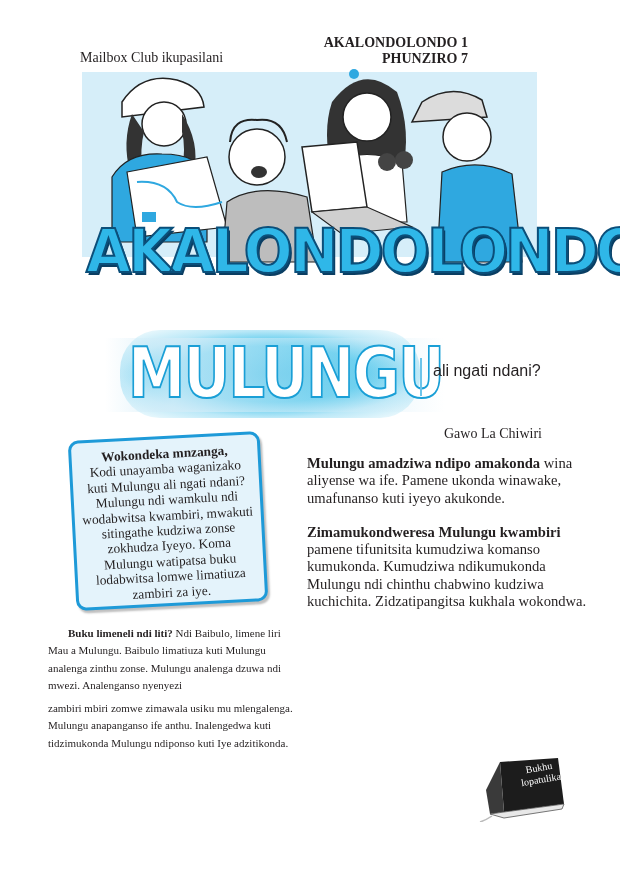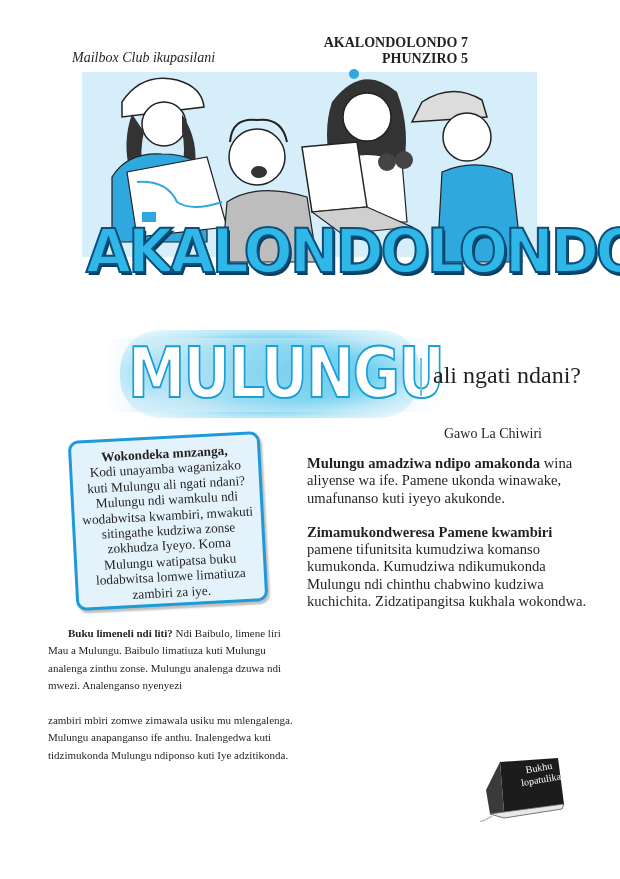--- a/index.html
+++ b/index.html
@@ -1,19 +1,19 @@
 <!DOCTYPE html>
 <html><head>
   <meta charset="utf-8">
   <style>
     * { box-sizing: border-box; margin: 0; padding: 0; }
     html, body { width: 620px; height: 879px; background: #ffffff; overflow: hidden; }
     body { position: relative; font-family: "Liberation Serif", "DejaVu Serif", serif; color: #231f20; }
 
-    .hdr-left { position: absolute; left: 72px; top: 50px; font-size: 14px; font-style: italic; }
+    .hdr-left { position: absolute; left: 80px; top: 50px; font-size: 14px; }
     .hdr-right { position: absolute; right: 152px; top: 35px; font-size: 14px; font-weight: bold; text-align: right; line-height: 16px; }
     .hdr-right div { white-space: nowrap; }
 
     
     .banner { position: absolute; left: 82px; top: 72px; width: 455px; height: 185px; background: #d6eef9; }
     .kids { position: absolute; left: 82px; top: 62px; width: 456px; height: 220px; }
     .banner-title {
       position: absolute; left: 86px; top: 220px; width: 470px; text-align: center;
       font-family: "DejaVu Sans", "Liberation Sans", sans-serif; font-weight: bold; font-size: 58px;
       letter-spacing: -3px; color: #2fb7e8; line-height: 62px;
@@ -29,21 +29,21 @@
       border-radius: 40px;
     }
     .glow-streak { position: absolute; left: 105px; top: 338px; width: 340px; height: 74px;
       background: linear-gradient(90deg, rgba(220,240,250,0.0), rgba(210,236,248,0.8) 20%, rgba(210,236,248,0.2) 90%, rgba(255,255,255,0)); }
     .mulungu {
       position: absolute; left: 128px; top: 333px; font-family: "DejaVu Sans", "Liberation Sans", sans-serif;
       font-weight: bold; font-size: 70px; line-height: 80px; color: #ffffff; letter-spacing: -2px;
       -webkit-text-stroke: 2px #1a9fd6; transform: scaleX(0.82); transform-origin: left center;
     }
     .title-bar { position: absolute; left: 420px; top: 358px; width: 2px; height: 38px; background: #6cc4ea; }
-    .subtitle { position: absolute; left: 433px; top: 362px; font-family: Liberation Serif, serif; font-size: 24px; color: #231f20; }
+    .subtitle { position: absolute; left: 433px; top: 362px; font-family: Liberation Sans, sans-serif; font-size: 16px; color: #231f20; }
     .section { position: absolute; left: 444px; top: 426px; font-size: 14px; font-weight: normal; }
 
     
     .callout {
       position: absolute; left: 72px; top: 436px; width: 192px; height: 170px;
       background: #e4f3fb; border: 3px solid #1e9ad8; border-radius: 10px;
       box-shadow: 2px 3px 2px rgba(0,0,0,0.25);
       transform: rotate(-3deg);
       text-align: center; font-size: 13.3px; line-height: 15.4px; padding: 7px 6px 0 6px;
     }
@@ -59,22 +59,22 @@
 
     
     .bible { position: absolute; left: 478px; top: 752px; width: 90px; height: 70px; }
     .bible-label { position: absolute; left: 520px; top: 762px; font-size: 10px; line-height: 12px; color: #ffffff; text-align: center; transform: rotate(-10deg); }
   </style>
 </head>
 <body>
 
 <div class="hdr-left">Mailbox Club ikupasilani</div>
 <div class="hdr-right">
-  <div>AKALONDOLONDO 7</div>
-  <div>PHUNZIRO 5</div>
+  <div>AKALONDOLONDO 1</div>
+  <div>PHUNZIRO 7</div>
 </div>
 
 <div class="banner"></div>
 <svg class="kids" viewBox="0 0 456 220">
 
   <path d="M40 40 Q60 10 95 18 Q120 25 122 45 L40 55 Z" fill="#ffffff" stroke="#222" stroke-width="1.5"></path>
   <circle cx="82" cy="62" r="22" fill="#fff" stroke="#222" stroke-width="1.5"></circle>
   <path d="M50 52 Q40 80 48 110 L60 110 Q58 85 62 70 Z" fill="#333"></path>
   <path d="M100 52 Q118 80 112 110 L100 110 Q104 85 100 70 Z" fill="#333"></path>
   <path d="M30 115 Q45 90 80 92 Q118 92 125 115 L125 180 L30 180 Z" fill="#2fa8e0" stroke="#222" stroke-width="1.2"></path>
@@ -112,26 +112,26 @@
 <div class="subtitle">ali ngati ndani?</div>
 <div class="section">Gawo La Chiwiri</div>
 
 <div class="callout">
   <div class="greet">Wokondeka mnzanga,</div>
   <div>Kodi unayamba waganizako kuti Mulungu ali ngati ndani? Mulungu ndi wamkulu ndi wodabwitsa kwambiri, mwakuti sitingathe kudziwa zonse zokhudza Iyeyo. Koma Mulungu watipatsa buku lodabwitsa lomwe limatiuza zambiri za iye.</div>
 </div>
 
 <div class="col-left">
   <p class="lead"><b>Buku limeneli ndi liti?</b><span> Ndi Baibulo, limene liri Mau a Mulungu. Baibulo limatiuza kuti Mulungu analenga zinthu zonse. Mulungu analenga dzuwa ndi mwezi. Analenganso nyenyezi</span></p>
-  <p style="margin-top:18px">zambiri mbiri zomwe zimawala usiku mu mlengalenga. Mulungu anapanganso ife anthu. Inalengedwa kuti tidzimukonda Mulungu ndiponso kuti Iye adzitikonda.</p>
+  <p style="margin-top:6px">zambiri mbiri zomwe zimawala usiku mu mlengalenga. Mulungu anapanganso ife anthu. Inalengedwa kuti tidzimukonda Mulungu ndiponso kuti Iye adzitikonda.</p>
 </div>
 
 <div class="col-right">
   <p><b>Mulungu amadziwa ndipo amakonda</b><span> wina aliyense wa ife. Pamene ukonda winawake, umafunanso kuti iyeyo akukonde.</span></p>
-  <p><b>Zimamukondweresa Pamene kwambiri</b><span> pamene tifunitsita kumudziwa komanso kumukonda. Kumudziwa ndikumukonda Mulungu ndi chinthu chabwino kudziwa kuchichita. Zidzatipangitsa kukhala wokondwa.</span></p>
+  <p><b>Zimamukondweresa Mulungu kwambiri</b><span> pamene tifunitsita kumudziwa komanso kumukonda. Kumudziwa ndikumukonda Mulungu ndi chinthu chabwino kudziwa kuchichita. Zidzatipangitsa kukhala wokondwa.</span></p>
 </div>
 
 <svg class="bible" viewBox="0 0 90 70">
   <path d="M22 10 L80 6 L86 52 L26 60 Z" fill="#1c1c1c"></path>
   <path d="M22 10 L8 38 L12 62 L26 60 Z" fill="#3a3a3a"></path>
   <path d="M12 62 L26 60 L86 52 L84 57 L26 66 Z" fill="#e8e8e8" stroke="#555" stroke-width="0.8"></path>
   <path d="M14 64 Q8 68 2 70" fill="none" stroke="#bbb" stroke-width="1.5"></path>
 </svg>
 <div class="bible-label">
   <div>Bukhu</div>

